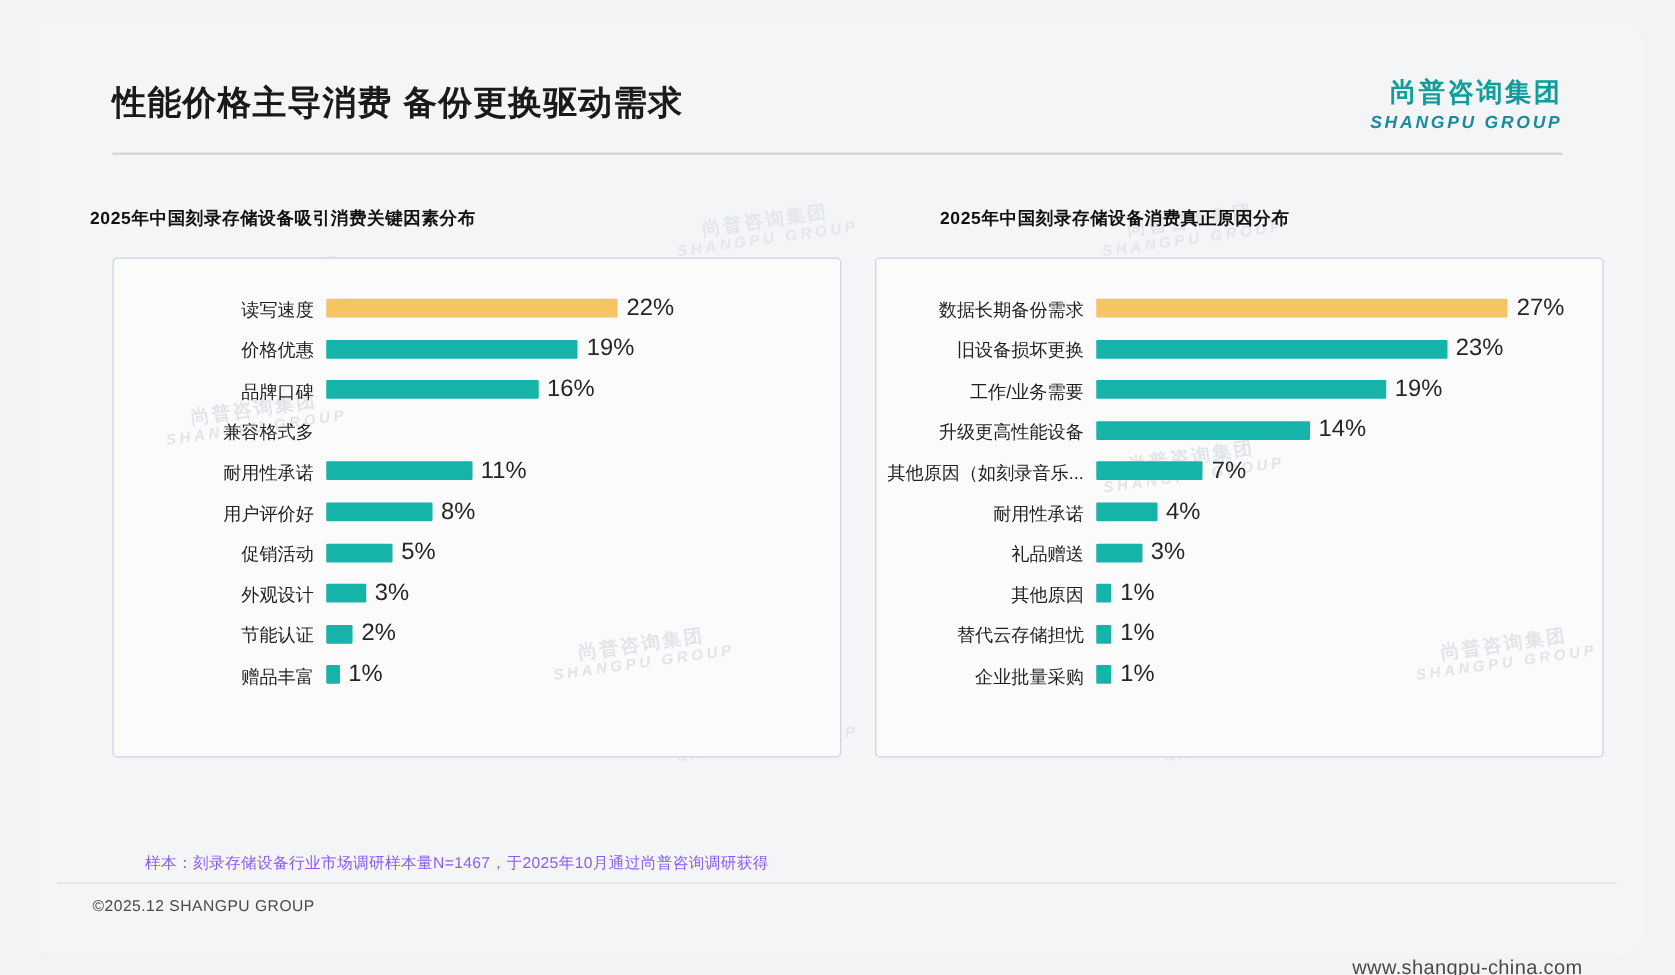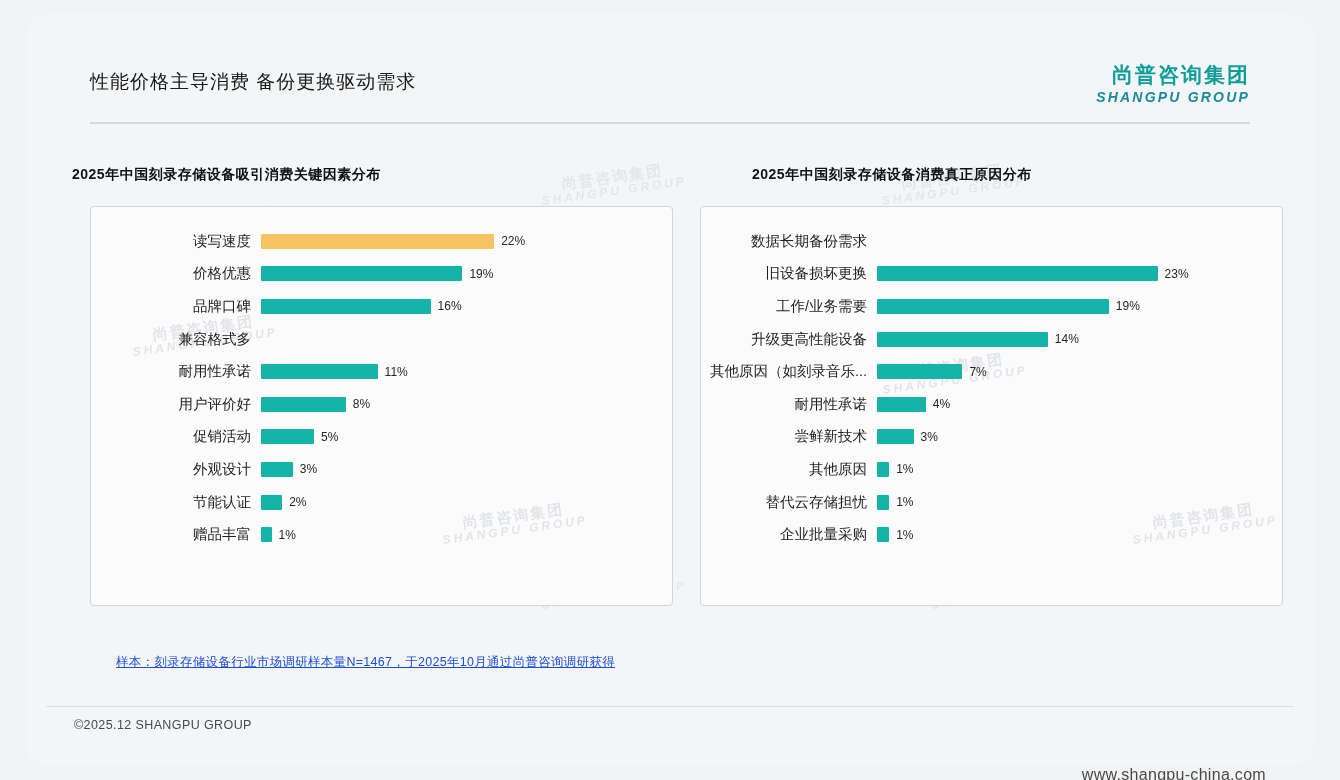--- a/index.html
+++ b/index.html
@@ -26,22 +26,22 @@
 
   
   #header {
     position: absolute;
     left: 90px; top: 62px;
     width: 1160px; height: 58px;
   }
   #title {
     position: absolute;
     left: 0; top: 0;
-    font-size: 19px;
-    font-weight: normal;
+    font-size: 27px;
+    font-weight: bold;
     color: #1a1a1a;
     letter-spacing: 1px;
     line-height: 40px;
   }
   #logo {
     position: absolute;
     right: 0; top: 0;
     text-align: right;
   }
   #logo .logo-cn {
@@ -107,21 +107,21 @@
   }
   .wm .wm1 { font-size: 15px; letter-spacing: 2px; display:block; }
   .wm .wm2 { font-size: 12px; letter-spacing: 3px; font-style: italic; display:block;}
 
   
   .wm-slide { position: absolute; pointer-events: none; color:#e2e5e9; opacity:.9; }
 
   .rows { position: relative; padding: 18px 10px 10px 0; }
   .row {
     display: flex;
-    align-items: center;
+    align-items: flex-end;
     height: 32.6px;
   }
   .row-label {
     width: 170px;
     flex: 0 0 170px;
     text-align: right;
     padding-right: 10px;
     font-size: 14.5px;
     color: #1f1f1f;
     white-space: nowrap;
@@ -130,34 +130,33 @@
   }
   #block-right .row-label { width: 176px; flex: 0 0 176px; }
   .bar-wrap { display: flex; align-items: center; flex: 1 1 auto; }
   .bar {
     height: 15px;
     background: #16b3a8;
     border-radius: 1px;
   }
   .bar.accent { background: #f7c464; }
   .bar-val {
-    font-size: 12px;
+    font-size: 19px;
     color: #262626;
     margin-left: 7px;
     white-space: nowrap;
   }
 
   
   #note {
     position: absolute;
-    left: 116px; top: 654px;
+    left: 116px; top: 682px;
     font-size: 12.5px;
-    color: #1d4ed8;
+    color: #8b5cf6;
     letter-spacing: .3px;
-    text-decoration: underline;
   }
   #footer-rule {
     position: absolute;
     left: 46px; top: 706px;
     width: 1248px; height: 1px;
     background: #dcdee1;
   }
   #copyright {
     position: absolute;
     left: 74px; top: 718px;
@@ -303,20 +302,24 @@
         <span class="wm1">尚普咨询集团</span>
           <span class="wm2">SHANGPU GROUP</span>
       </div>
       <div class="wm" style="left:430px; top:300px;">
         <span class="wm1">尚普咨询集团</span>
           <span class="wm2">SHANGPU GROUP</span>
       </div>
       <div class="rows" id="rows-right">
           <div class="row">
             <div class="row-label">数据长期备份需求</div>
+            <div class="bar-wrap">
+              <div class="bar accent" style="width: 329.4px;"></div>
+              <div class="bar-val">27%</div>
+            </div>
           </div>
           <div class="row">
             <div class="row-label">旧设备损坏更换</div>
             <div class="bar-wrap">
               <div class="bar" style="width: 280.6px;"></div>
               <div class="bar-val">23%</div>
             </div>
           </div>
           <div class="row">
             <div class="row-label">工作/业务需要</div>
@@ -340,21 +343,21 @@
             </div>
           </div>
           <div class="row">
             <div class="row-label">耐用性承诺</div>
             <div class="bar-wrap">
               <div class="bar" style="width: 48.8px;"></div>
               <div class="bar-val">4%</div>
             </div>
           </div>
           <div class="row">
-            <div class="row-label">尝鲜新技术</div>
+            <div class="row-label">礼品赠送</div>
             <div class="bar-wrap">
               <div class="bar" style="width: 36.6px;"></div>
               <div class="bar-val">3%</div>
             </div>
           </div>
           <div class="row">
             <div class="row-label">其他原因</div>
             <div class="bar-wrap">
               <div class="bar" style="width: 12.2px;"></div>
               <div class="bar-val">1%</div>

